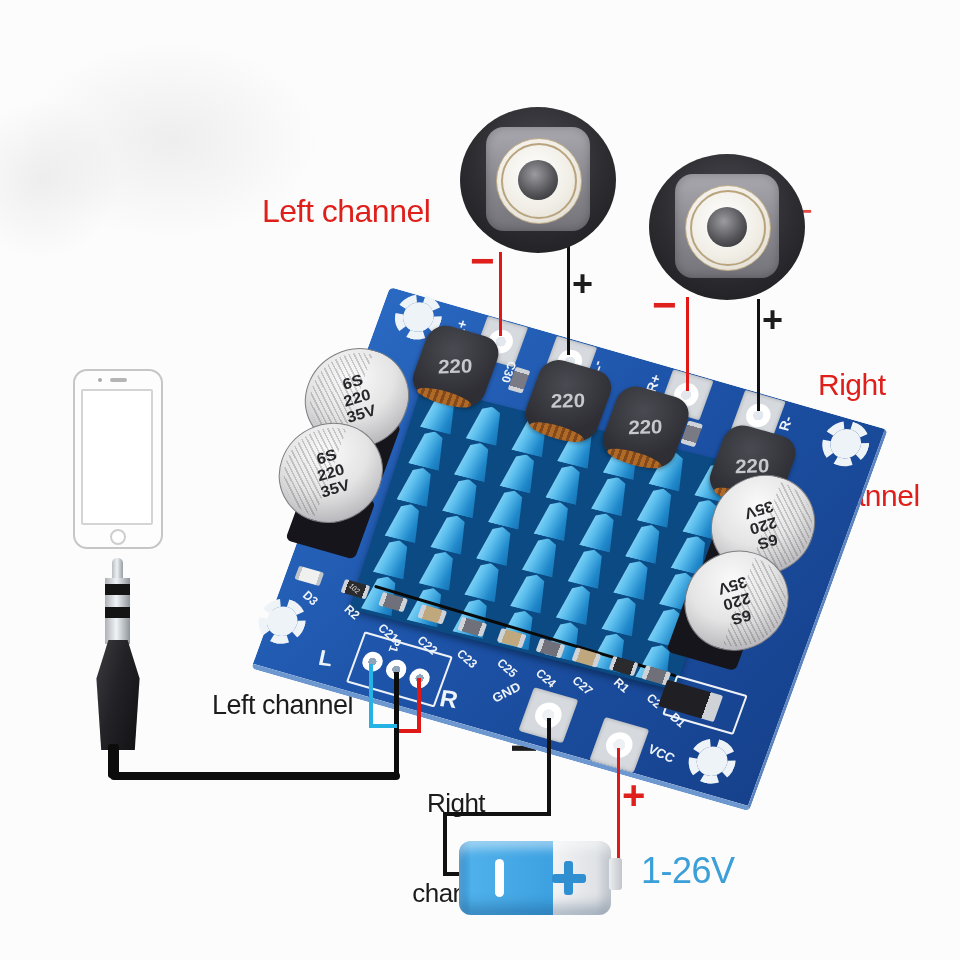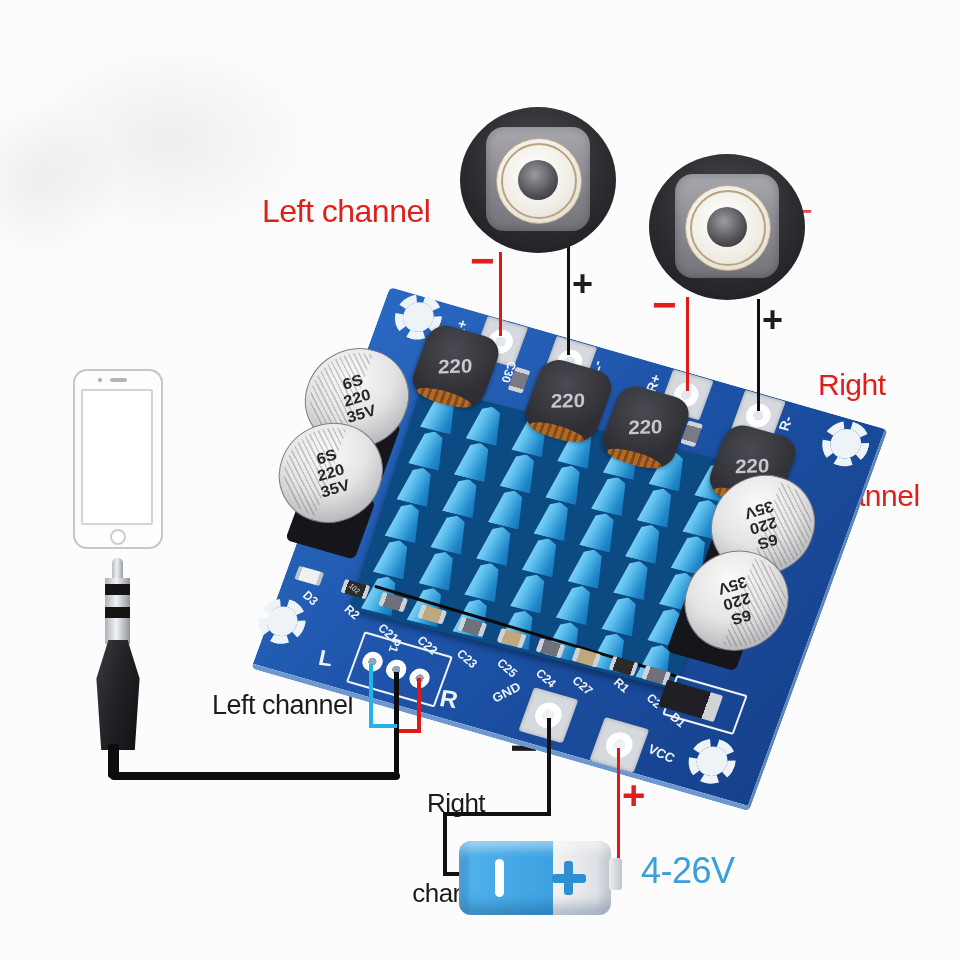--- a/index.html
+++ b/index.html
@@ -351,21 +351,21 @@
   <div class="ann" style="left:262px;top:193px;">Left channel</div>
   <div class="ann" style="left:818px;top:292px;font-size:30px;">
     <div>Right</div>
     <div>channel</div>
   </div>
   <div class="ann ann-black" style="left:212px;top:687px;font-size:27px;">Left channel</div>
   <div class="ann ann-black" style="left:390px;top:728px;font-size:26px;line-height:30px;width:132px;text-align:center;">
     <div>Right</div>
     <div>channel</div>
   </div>
-  <div class="ann" style="left:641px;top:852px;font-size:36px;color:#3b9fd8;">4-26V</div>
+  <div class="ann" style="left:641px;top:852px;font-size:36px;color:#3b9fd8;">1-26V</div>
 
   <div class="sign sign-red" style="left:470px;top:240px;font-size:42px;">−</div>
   <div class="sign" style="left:572px;top:266px;font-size:36px;font-weight:600;">+</div>
   <div class="sign sign-red" style="left:652px;top:284px;font-size:42px;">−</div>
   <div class="sign" style="left:762px;top:302px;font-size:36px;font-weight:600;">+</div>
   <div class="sign sign-red" style="left:797px;top:198px;font-size:26px;opacity:.8;">−</div>
   <div class="sign" style="left:510px;top:724px;font-size:48px;">−</div>
   <div class="sign sign-red" style="left:622px;top:775px;font-size:40px;">+</div>
 
 </div>

